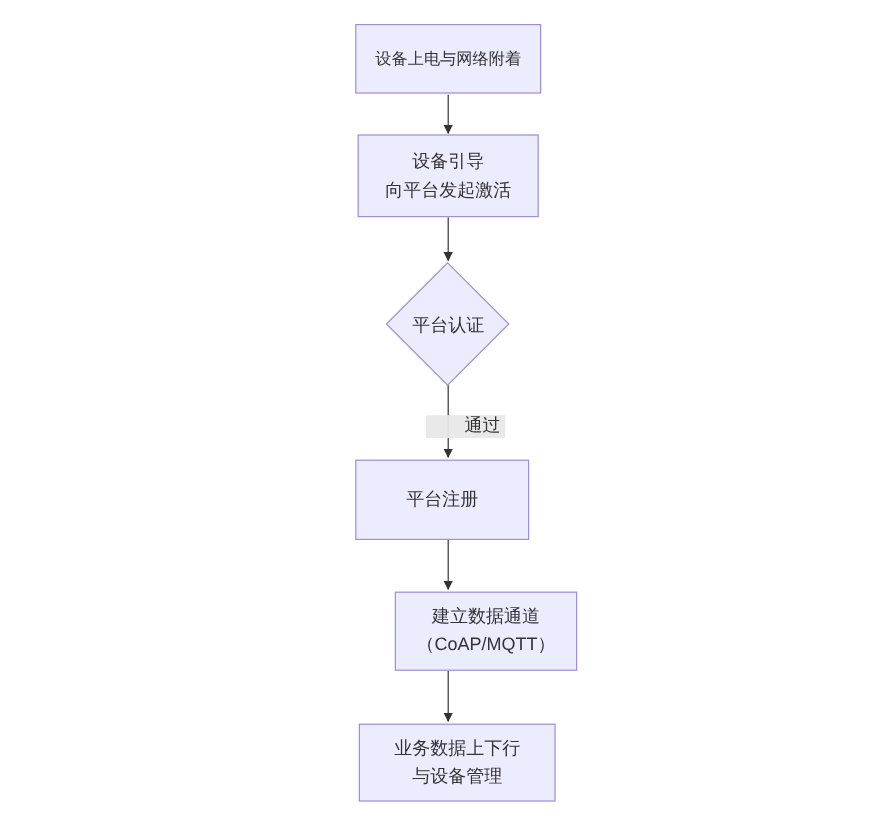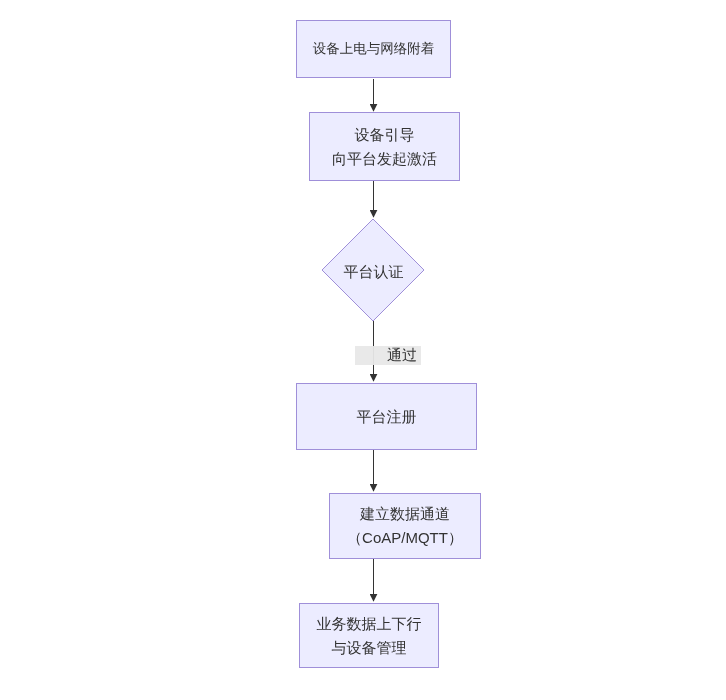--- a/index.html
+++ b/index.html
@@ -69,34 +69,34 @@
     <line x1="373.5" y1="450" x2="373.5" y2="491" stroke="#333333" stroke-width="1" marker-end="url(#arrowhead)"></line>
     <line x1="373.5" y1="559" x2="373.5" y2="601" stroke="#333333" stroke-width="1" marker-end="url(#arrowhead)"></line>
   </svg>
 
   <div class="edge-label" style="left: 355px; top: 346px; width: 34px; padding-left: 30px;">通过</div>
 
   <div class="node node-small" style="left: 296px; top: 20px; width: 155px; height: 58px;">
     <span class="line">设备上电与网络附着</span>
   </div>
 
-  <div class="node" style="left: 298px; top: 112px; width: 151px; height: 69px; margin-left: 11px;">
+  <div class="node" style="left: 298px; top: 112px; width: 151px; height: 69px;">
     <span class="line">设备引导</span>
     <span class="line">向平台发起激活</span>
   </div>
 
   <div class="diamond-label" style="left: 323px; top: 264px; width: 101px;">平台认证</div>
 
-  <div class="node" style="left: 296px; top: 383px; width: 181px; height: 67px;">
+  <div class="node" style="left: 296px; top: 383px; width: 145px; height: 67px;">
     <span class="line">平台注册</span>
   </div>
 
   <div class="node" style="left: 297px; top: 493px; width: 152px; height: 66px; margin-left: 32px;">
     <span class="line">建立数据通道</span>
     <span class="line">（CoAP/MQTT）</span>
   </div>
 
-  <div class="node" style="left: 299px; top: 603px; width: 140px; height: 65px;">
+  <div class="node" style="left: 299px; top: 603px; width: 164px; height: 65px;">
     <span class="line">业务数据上下行</span>
     <span class="line">与设备管理</span>
   </div>
 
 </div>
 
 </body></html>

